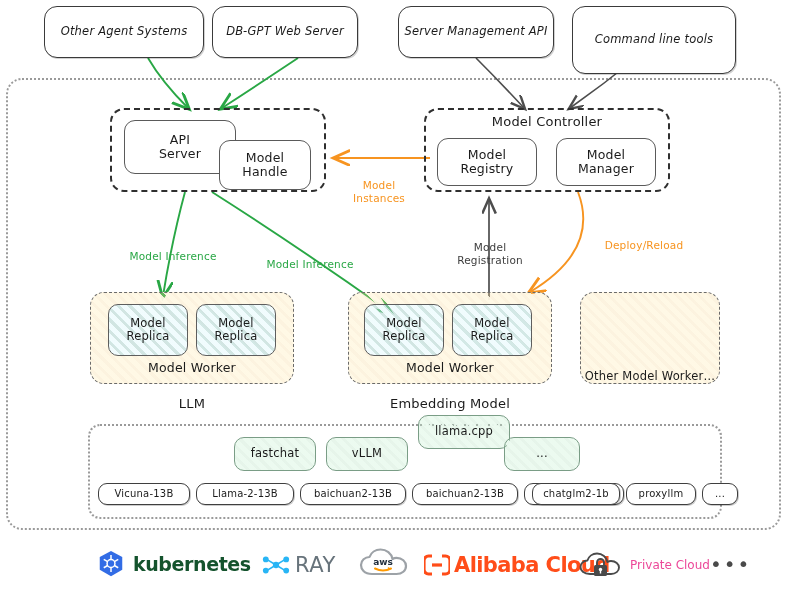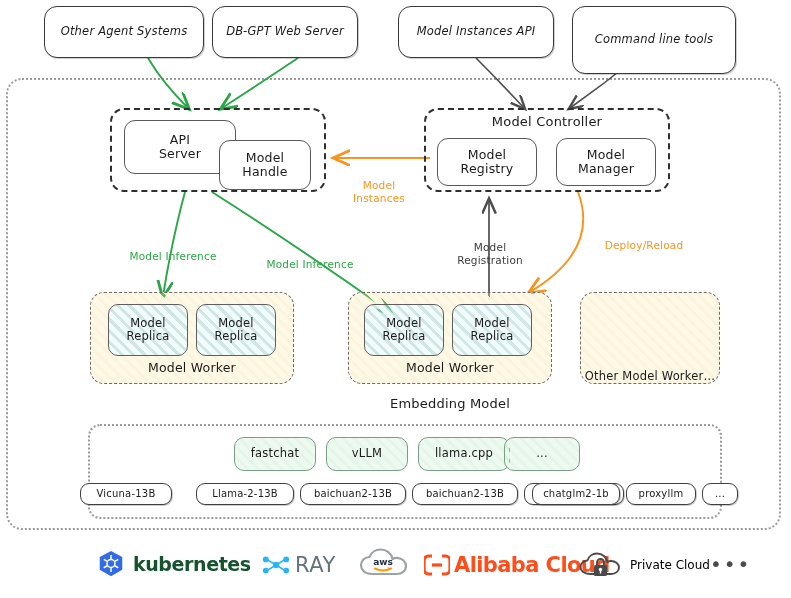--- a/index.html
+++ b/index.html
@@ -164,21 +164,21 @@
     <path d="M578,192 Q600,250 530,292" stroke="#f79420" stroke-width="1.9" fill="none" marker-end="url(#ahOrange)"></path>
   </svg>
 
   <div class="node topbox hand" style="left:44px; top:6px; width:160px; height:52px;">
     <span>Other Agent Systems</span>
   </div>
   <div class="node topbox hand" style="left:212px; top:6px; width:146px; height:52px;">
     <span>DB-GPT Web Server</span>
   </div>
   <div class="node topbox hand" style="left:398px; top:6px; width:156px; height:52px;">
-    <span>Model Instances API</span>
+    <span>Server Management API</span>
   </div>
   <div class="node topbox hand" style="left:572px; top:6px; width:164px; height:68px;">
     <span>Command line tools</span>
   </div>
 
   <div class="node dashgroup" style="left:110px; top:108px; width:216px; height:84px;"></div>
   <div class="node solidbox hand" style="left:124px; top:120px; width:112px; height:54px; white-space:pre-line;">
     <span>API
 Server</span>
   </div>
@@ -223,20 +223,23 @@
     <span>Model
 Replica</span>
   </div>
   <div class="node replica hand" style="left:196px; top:304px; width:80px; height:52px; white-space:pre-line;">
     <span>Model
 Replica</span>
   </div>
   <div class="workerlabel hand" style="left:90px; top:360px; width:204px;">
     <span>Model Worker</span>
   </div>
+  <div class="workerlabel hand" style="left:90px; top:396px; width:204px; font-size:13px;">
+    <span>LLM</span>
+  </div>
 
   <div class="node worker" style="left:348px; top:292px; width:204px; height:92px;"></div>
   <div class="node replica hand" style="left:364px; top:304px; width:80px; height:52px; white-space:pre-line;">
     <span>Model
 Replica</span>
   </div>
   <div class="node replica hand" style="left:452px; top:304px; width:80px; height:52px; white-space:pre-line;">
     <span>Model
 Replica</span>
   </div>
@@ -250,28 +253,28 @@
   <div class="node worker hand" style="left:580px; top:292px; width:140px; height:92px; font-size:11.5px;align-items:flex-end;">
     <span>Other Model Worker…</span>
   </div>
 
   <div class="node frameworkbox hand" style="left:234px; top:437px; width:82px; height:34px;">
     <span>fastchat</span>
   </div>
   <div class="node frameworkbox hand" style="left:326px; top:437px; width:82px; height:34px;">
     <span>vLLM</span>
   </div>
-  <div class="node frameworkbox hand" style="left:418px; top:437px; width:92px; height:34px;">
+  <div class="node frameworkbox hand" style="left:418px; top:415px; width:92px; height:34px;">
     <span>llama.cpp</span>
   </div>
   <div class="node frameworkbox hand" style="left:504px; top:437px; width:76px; height:34px;">
     <span>...</span>
   </div>
 
-  <div class="node modelchip hand" style="left:80px; top:483px; width:92px; height:22px;">
+  <div class="node modelchip hand" style="left:98px; top:483px; width:92px; height:22px;">
     <span>Vicuna-13B</span>
   </div>
   <div class="node modelchip hand" style="left:196px; top:483px; width:98px; height:22px;">
     <span>Llama-2-13B</span>
   </div>
   <div class="node modelchip hand" style="left:300px; top:483px; width:106px; height:22px;">
     <span>baichuan2-13B</span>
   </div>
   <div class="node modelchip hand" style="left:412px; top:483px; width:106px; height:22px;">
     <span>baichuan2-13B</span>
@@ -359,20 +362,20 @@
         <path d="M12,25 C5.5,25 2.5,21.3 2.5,18 C2.5,14.3 5.7,11.5 9.4,11.5
                  C10.7,7.3 14.6,4.5 19,4.5 C24.3,4.5 28.7,8.2 29.5,13
                  C30.4,12.4 31.7,12 33,12 C37.7,12 41,15 41,18.5
                  C41,22.2 37.7,25 33,25 Z" fill="none" stroke="#4a4a4a" stroke-width="1.9" stroke-linejoin="round"></path>
         <rect x="16" y="16" width="13" height="11" rx="1.6" fill="#4a4a4a"></rect>
         <path d="M19,16 L19,13.5 A3.5,3.5 0 0 1 26,13.5 L26,16" fill="none" stroke="#4a4a4a" stroke-width="1.9"></path>
         <circle cx="22.5" cy="20.5" r="1.7" fill="#ffffff"></circle>
         <rect x="21.8" y="20.5" width="1.4" height="4" fill="#ffffff"></rect>
       </svg>
     </span>
-    <span style="font-size:12px;color:#000000;margin-left:4px;">Private Cloud</span>
+    <span style="font-size:12px;color:#ec4899;margin-left:4px;">Private Cloud</span>
   </div>
 
   <div class="dots3" style="left:710px; top:552px;">
     <span>•••</span>
   </div>
 
 </div>
 
 </body></html>

